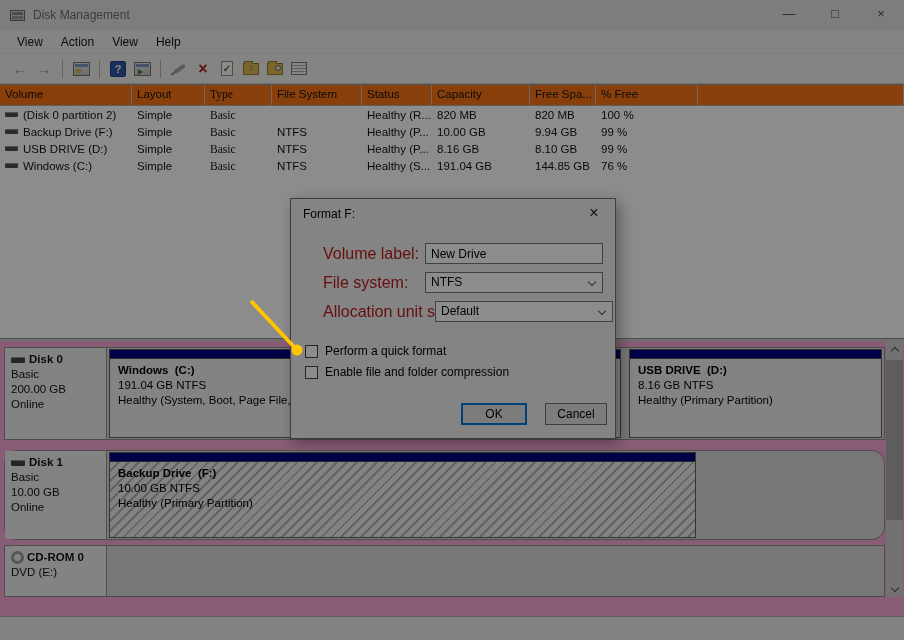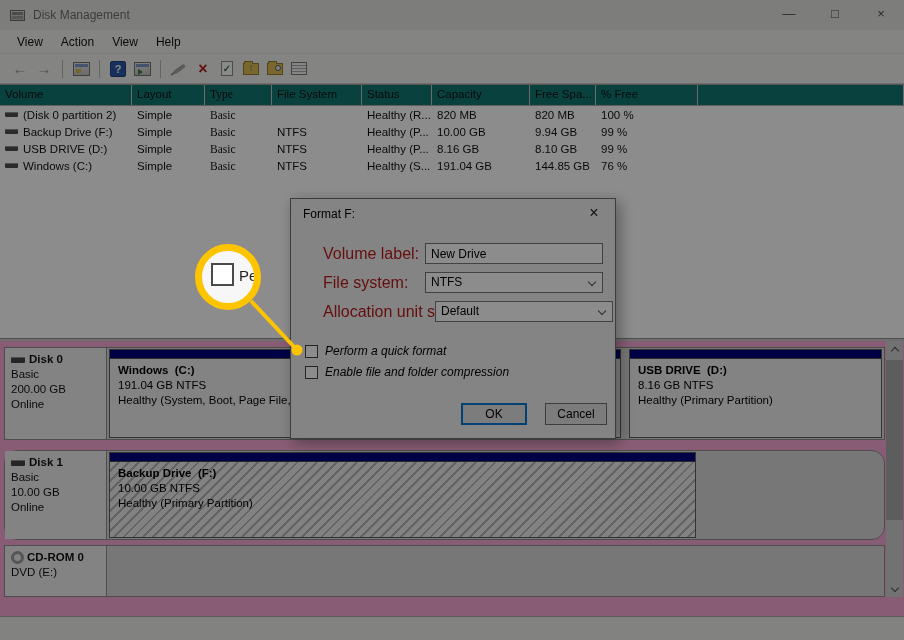--- a/index.html
+++ b/index.html
@@ -35,21 +35,21 @@
   .i-delete { color:#b01818; font-size:16px; font-weight:bold; line-height:16px; }
   .i-doc { width:12px; height:15px; background:#fbfbfb; border:1px solid #8a8a8a; color:#3c6e3c; font-size:10px; font-weight:bold; text-align:center; line-height:13px; }
   .i-folder { width:16px; height:12px; background:#dcbb53; border:1px solid #94802f; position:relative; text-align:center; }
   .i-folder::before { content:""; position:absolute; top:-3px; left:0; width:7px; height:2px; background:#dcbb53; border:1px solid #94802f; border-bottom:none; }
   .i-folder .g { position:absolute; left:0; right:0; top:-2px; font-size:10px; font-weight:bold; color:#2e7d32; }
   .i-folder .m { position:absolute; right:1px; top:1px; width:6px; height:6px; border:1.5px solid #5a5a5a; border-radius:50%; background:#e8e8e8; }
   .i-list { width:16px; height:13px; border:1px solid #7a7a7a; background:repeating-linear-gradient(#f2f2f2 0 2px, #a9a9a9 2px 3px); }
 
   
   .listview { position:absolute; top:84px; left:0; right:0; height:254px; background:#fff; border-top:1px solid #9a9a9a; }
-  .lv-head { display:flex; height:21px; background:#0f766e; border-bottom:1px solid #ababab; }
+  .lv-head { display:flex; height:21px; background:#f97316; border-bottom:1px solid #ababab; }
   .hc { font-size:11.5px; color:#111; padding:3px 0 0 5px; border-right:1px solid #c4c4c4; white-space:nowrap; overflow:hidden; }
   .lv-row { display:flex; height:17px; align-items:center; }
   .rc { font-size:11.5px; color:#111; padding-left:5px; white-space:nowrap; overflow:hidden; }
   .c0{width:132px;} .c1{width:73px;} .c2{width:67px;font-family:Liberation Serif, serif;} .c3{width:90px;} .c4{width:70px;} .c5{width:98px;} .c6{width:66px;} .c7{width:102px;} .cf{flex:1;}
   .vico { display:inline-block; width:13px; height:5px; background:#4e4e4e; border-radius:1px; margin:0 5px 1px 0; vertical-align:middle; box-shadow:inset 0 1px 0 #8f8f8f; }
 
   
   .splitter { position:absolute; top:338px; left:0; right:0; height:3px; background:#c9c9c9; border-top:1px solid #8f8f8f; }
 
   
@@ -85,21 +85,21 @@
   
   .dialog { position:absolute; left:290px; top:198px; width:326px; height:241px; background:#f0f0f0; border:1px solid #6e6e6e; box-shadow:4px 4px 14px rgba(0,0,0,0.35); z-index:30; }
   .dlg-title { height:30px; font-size:12px; color:#000; line-height:30px; padding-left:12px; }
   .dlg-close { position:absolute; top:0; right:0; width:42px; height:30px; text-align:center; line-height:28px; font-size:16px; color:#222; }
   .dlg-label { position:absolute; left:32px; font-size:16px; color:#b91c1c; line-height:21px; }
   .txt { position:absolute; left:134px; width:178px; height:21px; border:1px solid #767676; background:#fff; font-size:12px; color:#000; padding:0 5px; }
   .select { position:absolute; left:134px; width:178px; height:21px; border:1px solid #767676; background:#fff; font-size:12px; color:#000; line-height:19px; padding-left:5px; }
   .select .sch { position:absolute; right:7px; top:6px; width:6px; height:6px; border-right:1.5px solid #4f4f4f; border-bottom:1.5px solid #4f4f4f; transform:rotate(45deg); }
   .cbrow { position:absolute; left:14px; display:flex; align-items:center; }
   .cb { width:13px; height:13px; border:1px solid #444; background:#fff; margin-right:7px; }
-  .cblabel { font-size:12px; color:#000;font-style:italic; }
+  .cblabel { font-size:12px; color:#000; }
   .btn { position:absolute; height:22px; background:#e1e1e1; border:1px solid #6e6e6e; font-size:12px; color:#000; text-align:center; }
   .btn.ok { left:170px; top:204px; width:66px; border:2px solid #0078d7; }
   .btn.cancel { left:254px; top:204px; width:62px; }
 
   
   .callout-svg { position:absolute; inset:0; z-index:50; pointer-events:none; }
   .callout-circle { position:absolute; left:195px; top:244px; width:66px; height:66px; border-radius:50%; border:7px solid #FFC400; background:#f7f7f7; z-index:51; overflow:hidden; pointer-events:none; }
   .mag-cb { position:absolute; width:23px; height:23px; border:2px solid #4a4a4a; background:#fff; }
   .mag-cb.first { left:9px; top:12px; }
   .mag-cb.second { left:11px; top:52px; }
@@ -327,18 +327,13 @@
 
       <button class="btn ok">OK</button>
       <button class="btn cancel">Cancel</button>
     </div>
   </div>
 
   <svg class="callout-svg" width="904" height="640">
     <line x1="251" y1="301" x2="297" y2="350" stroke="#FFC400" stroke-width="4"></line>
     <circle cx="297" cy="350" r="5.5" fill="#FFC400"></circle>
   </svg>
-  <div class="callout-circle">
-    <span class="mag-cb first"></span>
-    <span class="mag-txt">Pe</span>
-    <span class="mag-cb second"></span>
-  </div>
 </div>
 
 </body></html>

